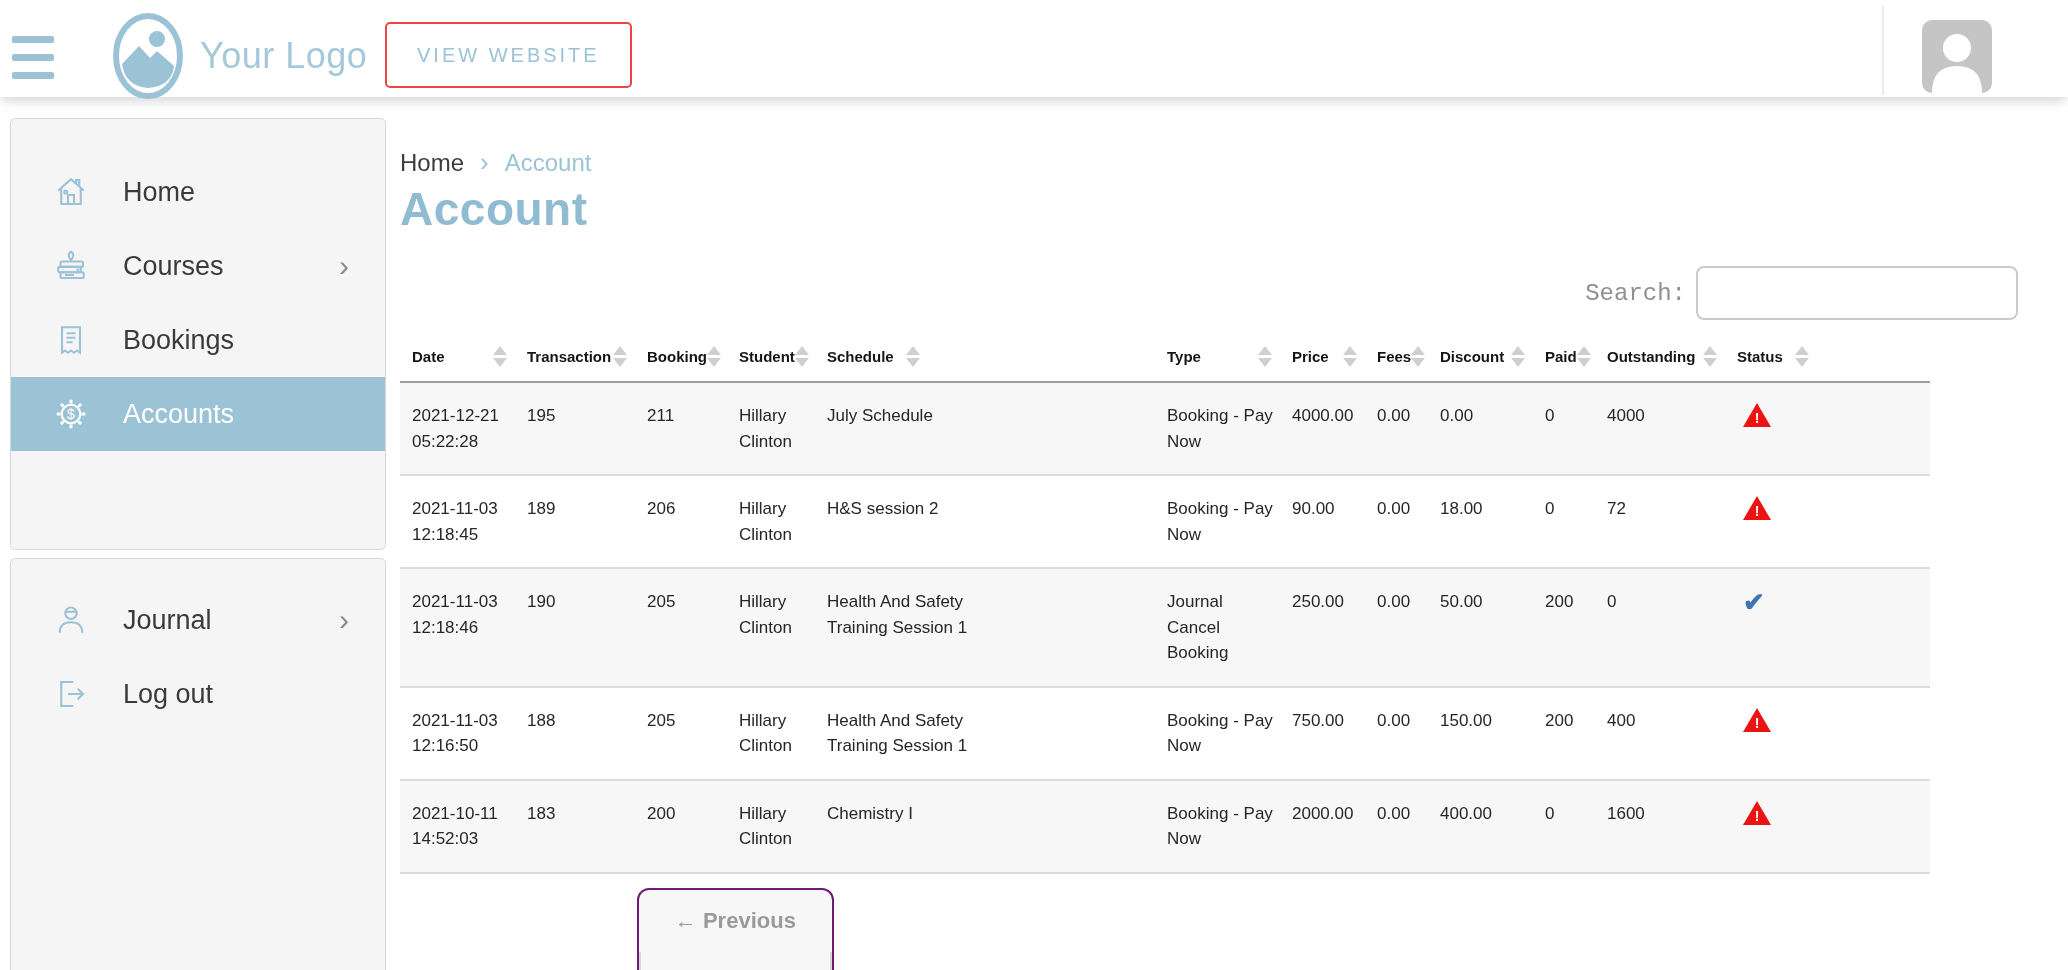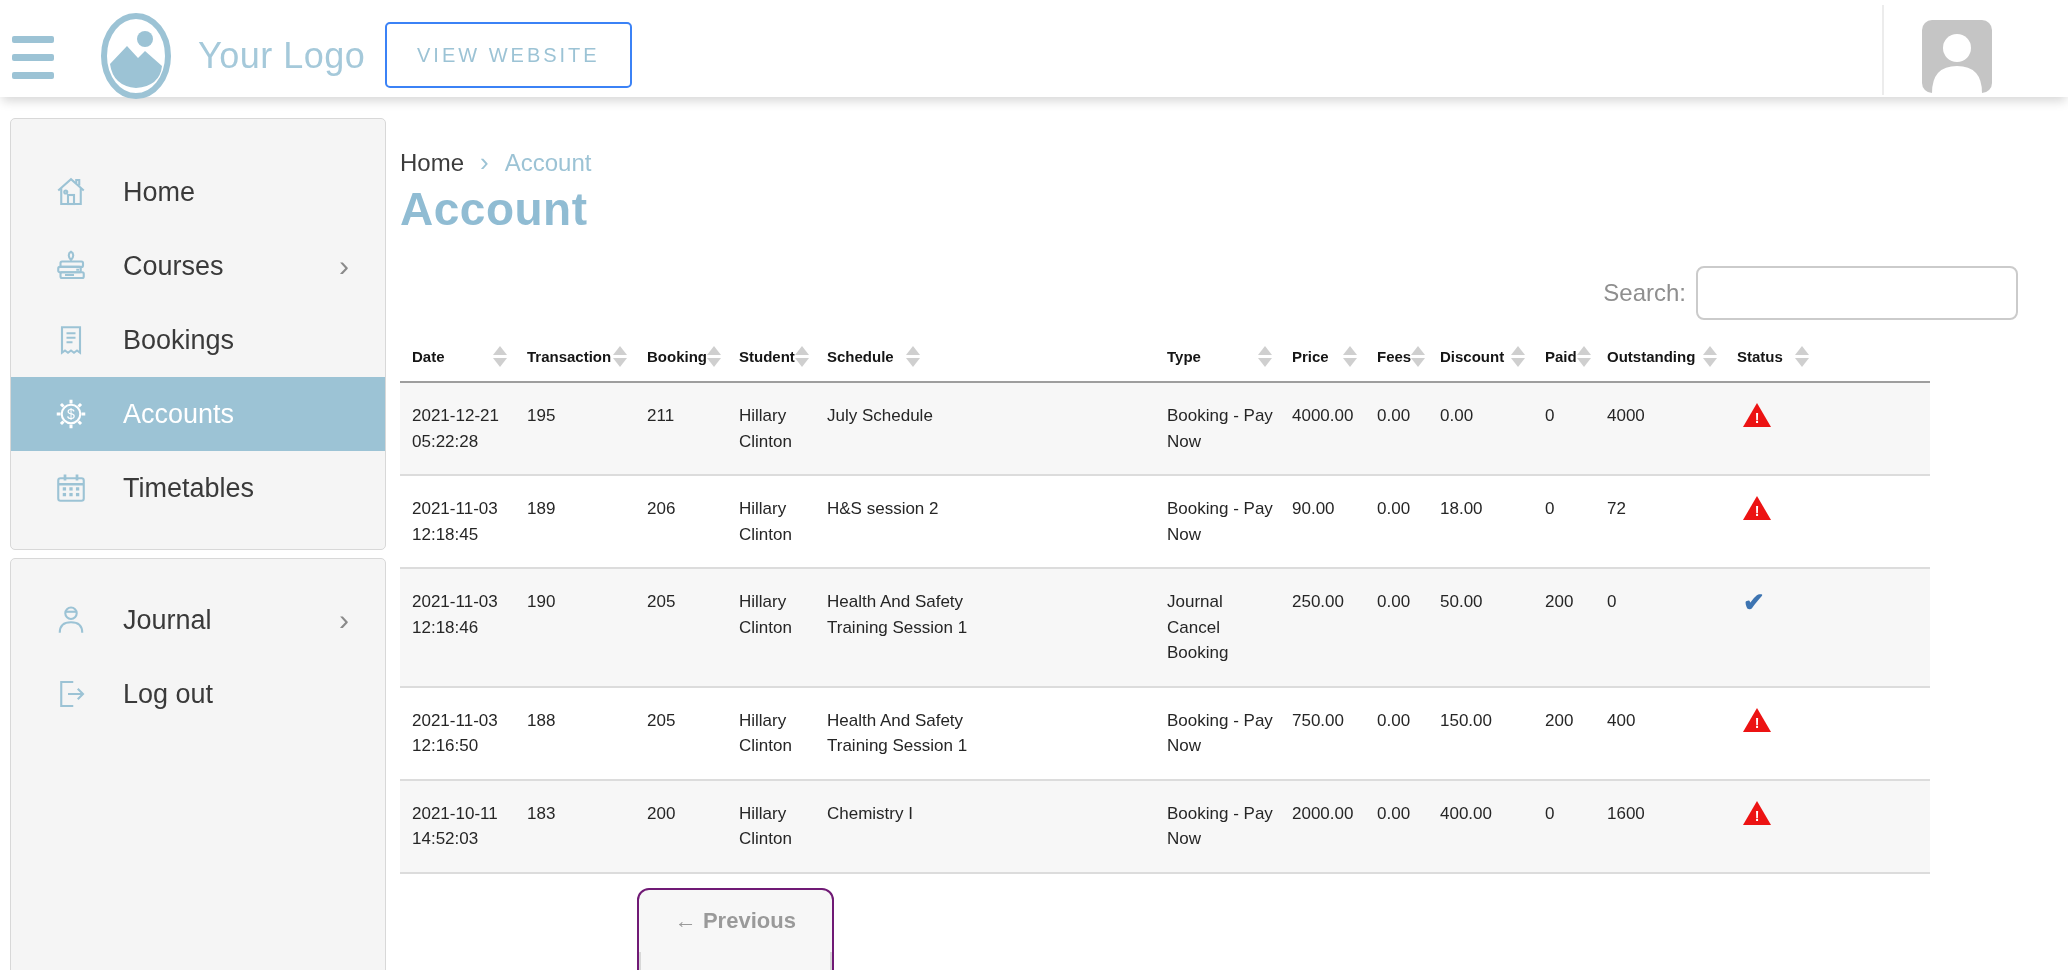--- a/index.html
+++ b/index.html
@@ -4,25 +4,25 @@
 <style>
   * { box-sizing: border-box; margin: 0; padding: 0; }
   html,body { width: 2068px; height: 970px; overflow: hidden; background: #fff;
     font-family: "Liberation Sans", sans-serif; color: #2b2b2b; position: relative; }
 
   
   .topbar { position: absolute; top:0; left:0; width:2068px; height:97px; background:#fff;
     box-shadow: 0 6px 10px -2px rgba(0,0,0,0.16); z-index: 5; }
   .hamburger { position:absolute; left:12px; top:36px; width:42px; height:46px; cursor:pointer; }
   .hamburger .bar { width:42px; height:7px; background:#9cc3d5; border-radius:2px; margin-bottom:11px; }
-  .logo-wrap { position:absolute; left:100px; top:12px; display:flex; align-items:center;gap:10px; }
+  .logo-wrap { position:absolute; left:112px; top:12px; display:flex; align-items:center; }
   .logo-mark { width:72px; height:88px; }
   .logo-text { font-size:36px; color:#a5c9da; margin-left:16px; letter-spacing:0.5px; }
   .view-site-btn { position:absolute; left:385px; top:22px; height:66px; padding:0 30px;
-    border:2px solid #3b82f6; border-radius:5px; background:#fff; color:#9cc3d5;
+    border:2px solid #ef4444; border-radius:5px; background:#fff; color:#9cc3d5;
     font-size:20px; letter-spacing:3px; font-family:"Liberation Sans",sans-serif; cursor:pointer; }
   .topbar-divider { position:absolute; left:1882px; top:5px; width:2px; height:90px; background:#ececec; }
   .avatar { position:absolute; left:1922px; top:20px; width:70px; height:73px; background:#c5c5c5;
     border-radius:10px; overflow:hidden; cursor:pointer; }
 
   
   .side-panel { position:absolute; left:10px; width:376px; background:#f5f5f5;
     border:1px solid #d8d8d8; border-radius:5px; z-index:1; }
   .panel-main { top:118px; height:432px; padding-top:36px; }
   .panel-secondary { top:558px; height:480px; padding-top:24px; }
@@ -35,21 +35,21 @@
 
   
   .content { position:absolute; left:400px; top:97px; width:1618px; padding-top:50px; }
   .breadcrumb { display:flex; align-items:center; font-size:24px; }
   .crumb-home { color:#3c3c3c; }
   .crumb-sep { color:#9cc3d5; margin:0 16px; font-size:26px; }
   .crumb-current { color:#9cc3d5; }
   .page-title { margin-top:4px; font-size:46px; font-weight:bold; color:#90bcd3; letter-spacing:0.5px; }
 
   .search-row { margin-top:30px; display:flex; justify-content:flex-end; align-items:center; }
-  .search-label { font-size:24px; color:#8f8f8f; margin-right:10px; }
+  .search-label { font-size:24px; color:#8f8f8f; margin-right:10px;font-family:Liberation Mono, monospace; }
   .search-input { width:322px; height:54px; border:2px solid #cbcbcb; border-radius:8px;
     font-size:22px; padding:0 14px; font-family:"Liberation Sans",sans-serif; outline:none; background:#fff; }
 
   
   table.data { margin-top:14px; border-collapse:collapse; table-layout:fixed; width:1530px; }
   th { text-align:left; font-size:15px; font-weight:bold; color:#151515; white-space:nowrap;
     padding:12px 6px 14px 12px; border-bottom:2px solid #9e9e9e; cursor:pointer; }
   .th-in { display:flex; align-items:center; }
   .sorter { margin-left:auto; display:inline-flex; flex-direction:column; gap:3px; padding-right:2px; }
   th.no-auto .sorter { margin-left:12px; }
@@ -140,35 +140,20 @@
     <svg class="s-icon" viewBox="0 0 24 24" fill="none" stroke="currentColor" stroke-width="1.4">
       <circle cx="12" cy="12" r="6.2"></circle>
       <g stroke-width="2">
         <path d="M12 2.5 V5 M12 19 V21.5 M2.5 12 H5 M19 12 H21.5 M5.3 5.3 L7 7 M17 17 L18.7 18.7 M18.7 5.3 L17 7 M7 17 L5.3 18.7"></path>
       </g>
       <text x="12" y="15.4" font-size="9.5" text-anchor="middle" fill="currentColor" stroke="none" font-family="Liberation Sans, sans-serif">$</text>
     </svg>
     <span>Accounts</span>
   </div>
 
-  <div class="side-item">
-    <svg class="s-icon" viewBox="0 0 24 24" fill="none" stroke="currentColor" stroke-width="1.4">
-      <rect x="3.5" y="5.5" width="17" height="15" rx="1.5"></rect>
-      <path d="M8 3 v4 M16 3 v4 M3.5 9.5 h17" stroke-width="1.8"></path>
-      <g fill="currentColor" stroke="none">
-        <rect x="6.5" y="11.5" width="2.2" height="2.2"></rect>
-          <rect x="10.9" y="11.5" width="2.2" height="2.2"></rect>
-          <rect x="15.3" y="11.5" width="2.2" height="2.2"></rect>
-        <rect x="6.5" y="15.3" width="2.2" height="2.2"></rect>
-          <rect x="10.9" y="15.3" width="2.2" height="2.2"></rect>
-          <rect x="15.3" y="15.3" width="2.2" height="2.2"></rect>
-      </g>
-    </svg>
-    <span>Timetables</span>
-  </div>
 </div>
 
 <div class="side-panel panel-secondary">
   <div class="side-item">
     <svg class="s-icon" viewBox="0 0 24 24" fill="none" stroke="currentColor" stroke-width="1.4">
       <circle cx="12" cy="7.5" r="3.8"></circle>
         <path d="M4.5 20.5 Q4.5 13.5 12 13.5 Q19.5 13.5 19.5 20.5"></path>
       <path d="M8.5 6.5 h7"></path>
     </svg>
     <span>Journal</span>

